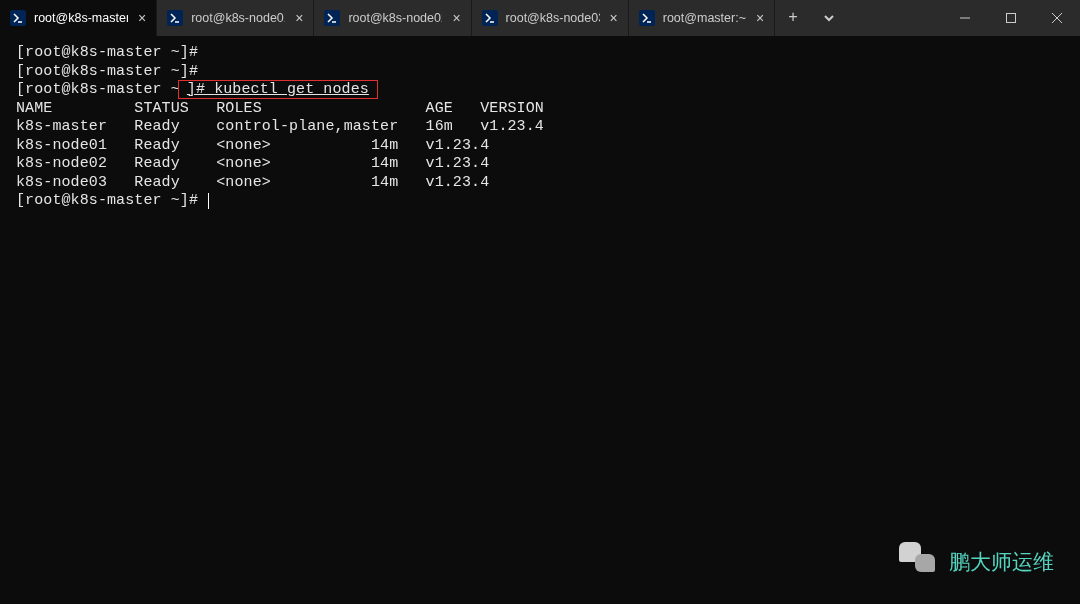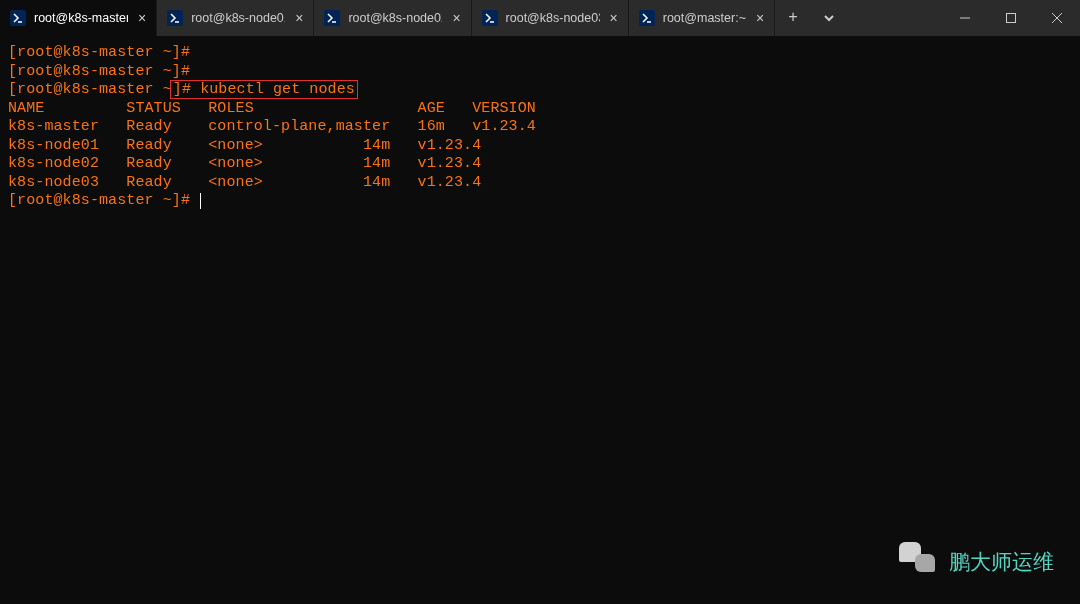--- a/index.html
+++ b/index.html
@@ -95,29 +95,31 @@
       display: flex;
       align-items: center;
       justify-content: center;
       color: #cccccc;
       cursor: pointer;
     }
     .win-btn svg { width: 10px; height: 10px; stroke: #cccccc; fill: none; stroke-width: 1; }
     
     .terminal {
       padding: 8px 8px;
-      color: #f97316;
+      color: #e5e5e5;
       line-height: 18.5px;
       white-space: pre;
       letter-spacing: 0.1px;
+      margin-left: 8px;
     }
     .highlight-box {
       border: 1.5px solid #e03030;
-      padding: 0 2px;
+      padding: 0 8px;
       margin-left: -2px;
+      text-decoration: underline;
     }
     .cursor {
       display: inline-block;
       width: 1px;
       height: 16px;
       background: #ffffff;
       vertical-align: text-bottom;
       margin-left: 1px;
     }
     

